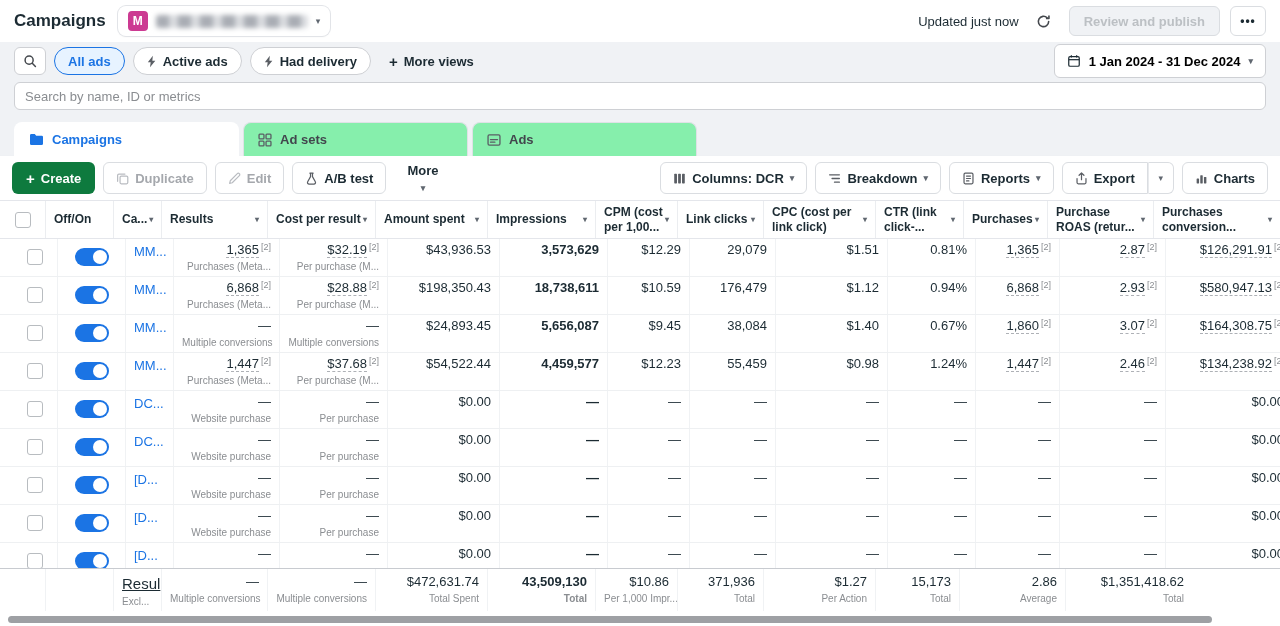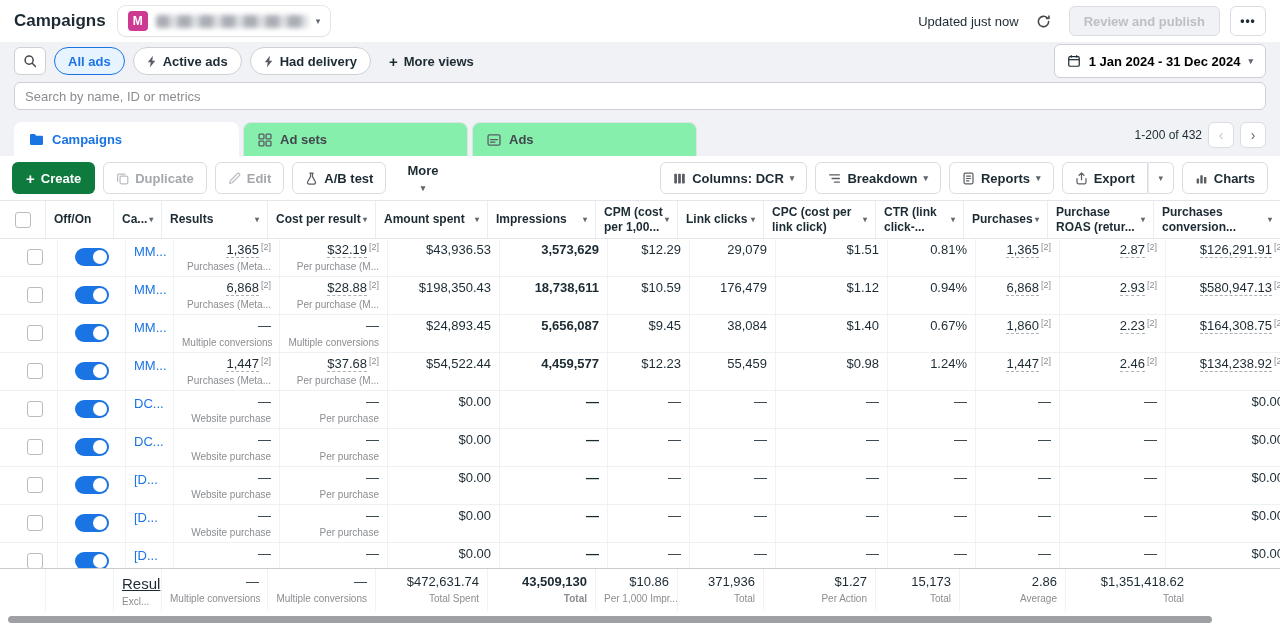--- a/index.html
+++ b/index.html
@@ -180,25 +180,20 @@
     <span>Ad sets</span>
   </div>
   <div class="tab">
     <span class="ic">
         <svg width="14" height="14" viewBox="0 0 16 16">
           <rect x="1.2" y="2.2" width="13.6" height="11.6" rx="1.5" fill="none" stroke="currentColor" stroke-width="1.5"></rect>
           <path d="M4 7.5h8M4 10.5h5" stroke="currentColor" stroke-width="1.5" stroke-linecap="round"></path>
         </svg>
       </span>
     <span>Ads</span>
-  </div>
-  <div class="pagination">
-    <span>1-200 of 432</span>
-    <button class="pagebtn dim">‹</button>
-    <button class="pagebtn">›</button>
   </div>
 </div>
 
 <div class="card">
   <div class="toolbar">
     <button class="create-btn">
       <span class="plusglyph">+</span>
       <span>Create</span>
     </button>
     <button class="tbtn disabled">
@@ -478,21 +473,21 @@
         <div class="cell num c9">
           <div class="val"><span>$1.40</span></div>
         </div>
         <div class="cell num c10">
           <div class="val"><span>0.67%</span></div>
         </div>
         <div class="cell num c11">
           <div class="val"><span class="u">1,860</span><span class="note">[2]</span></div>
         </div>
         <div class="cell num c12">
-          <div class="val"><span class="u">2.23</span><span class="note">[2]</span></div>
+          <div class="val"><span class="u">3.07</span><span class="note">[2]</span></div>
         </div>
         <div class="cell num c13">
           <div class="val"><span class="u">$164,308.75</span><span class="note">[2]</span></div>
         </div>
       </div>
       <div class="trow">
         <div class="cell c0 cbcell">
           <span class="cb"></span>
         </div>
         <div class="cell c1 togglecell">

